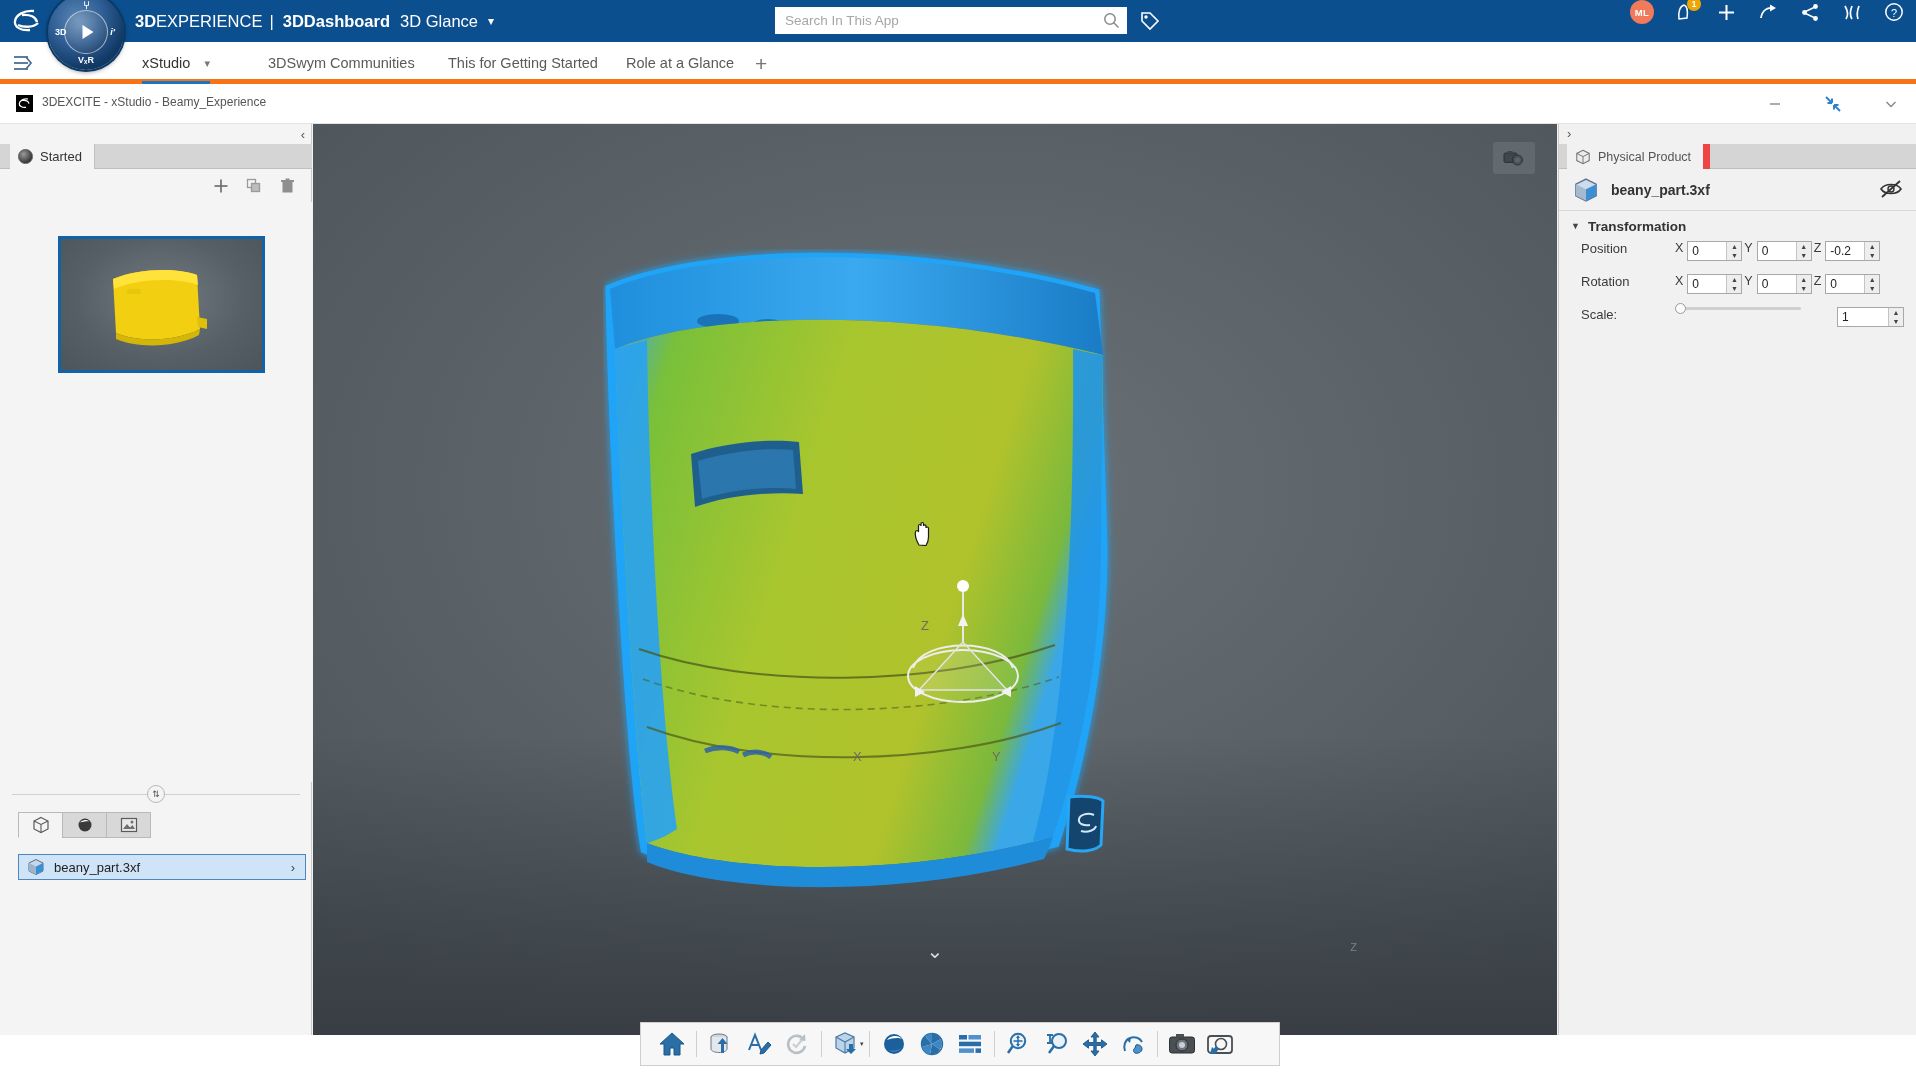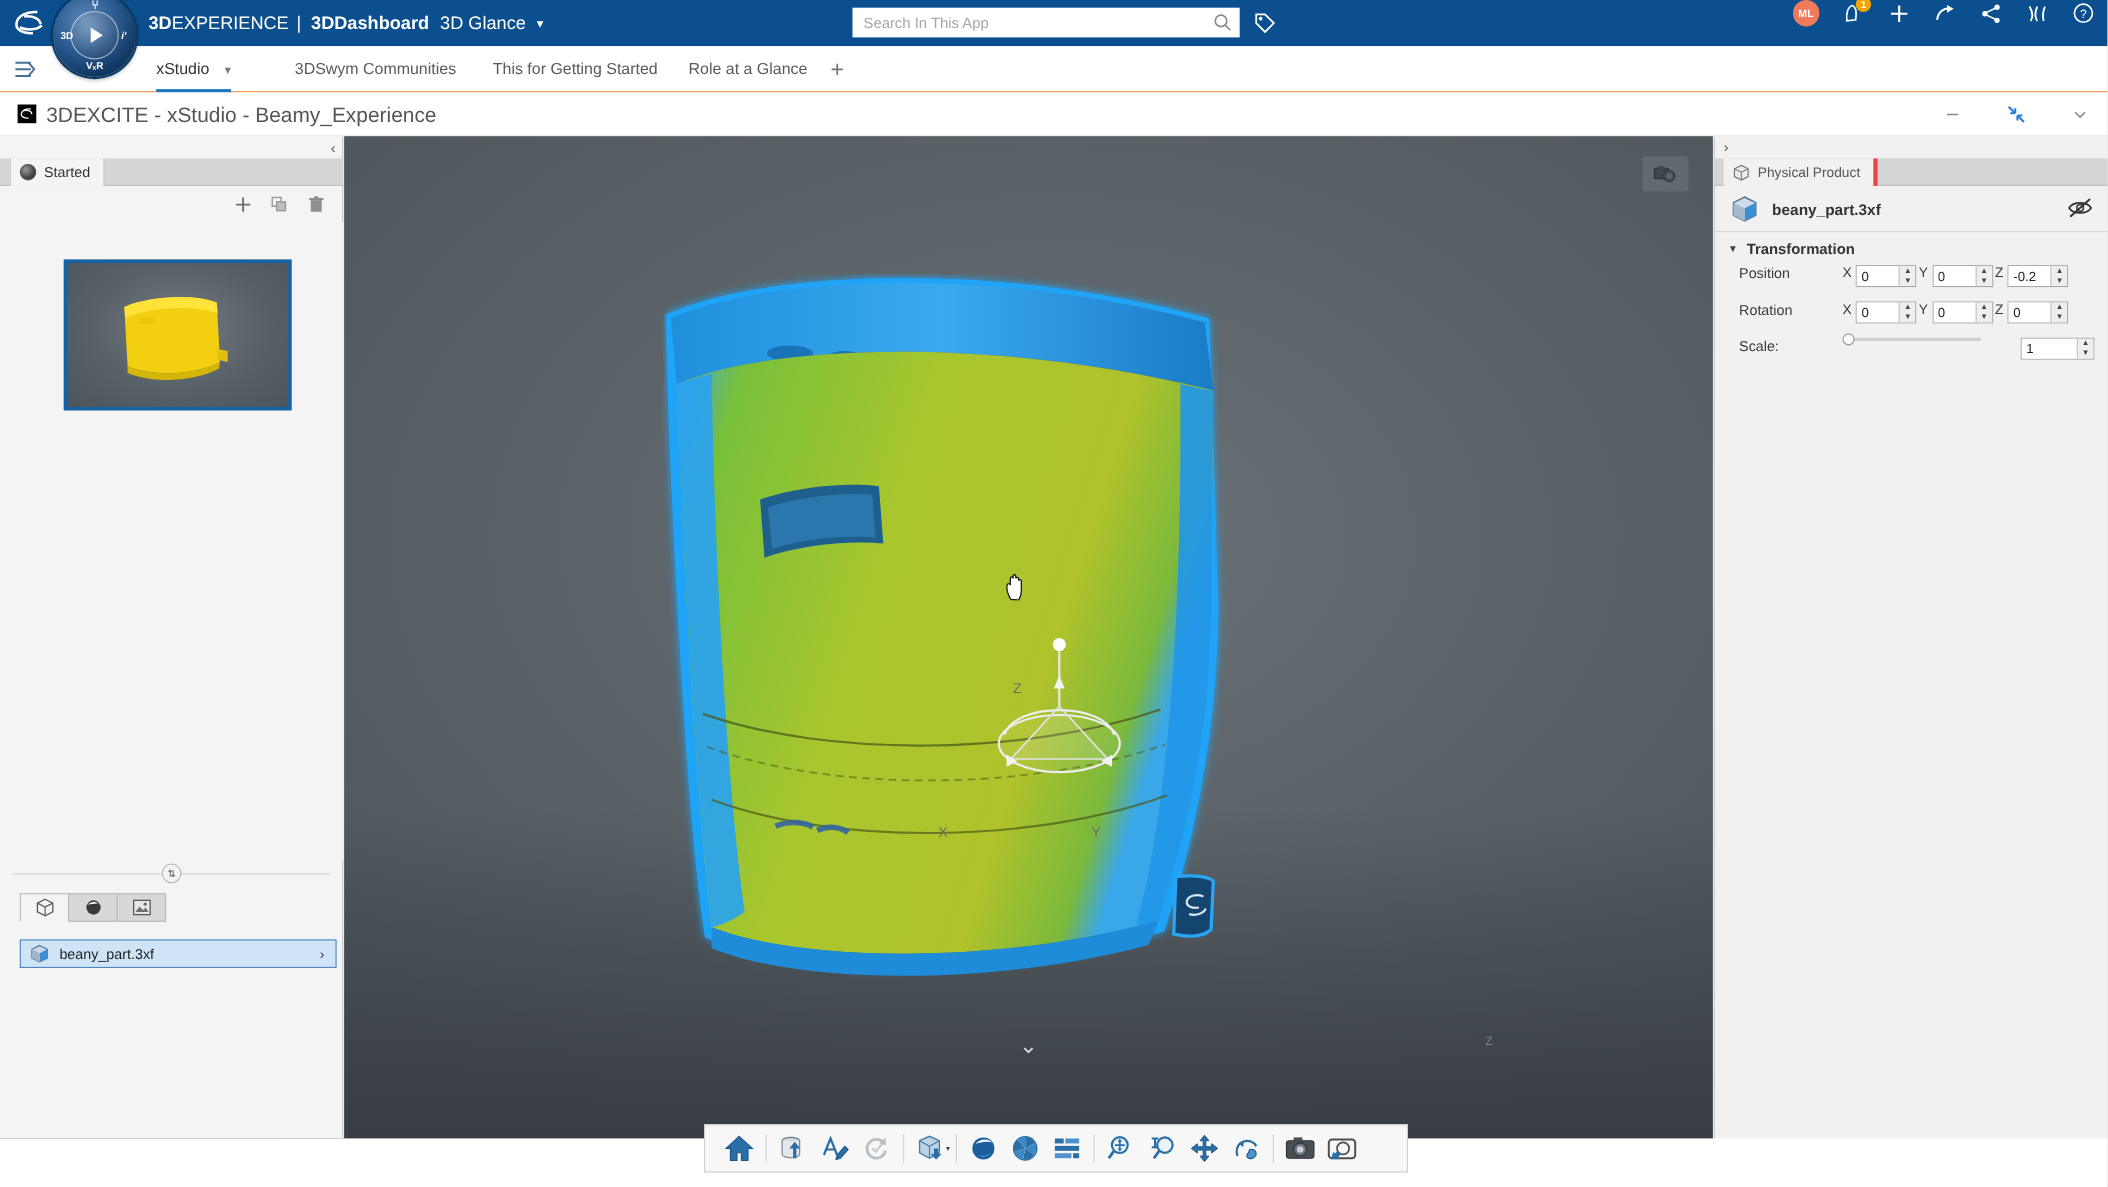--- a/index.html
+++ b/index.html
@@ -73,37 +73,37 @@
             justify-content: center; font-weight: bold; letter-spacing: .3px; }
   .tr-ico { position: relative; width: 24px; height: 24px; display: flex;
             align-items: center; justify-content: center; color: #fff; }
   .badge { position: absolute; right: -5px; top: -3px; background: #f0a500;
            color: #fff; font-size: 9px; font-weight: bold; border-radius: 50%;
            width: 14px; height: 14px; display: flex; align-items: center;
            justify-content: center; }
 
   
   .tabbar { position: absolute; left: 0; top: 42px; width: 1916px; height: 42px;
-            background: #ffffff; border-bottom: 1px solid #f97316; }
+            background: #ffffff; border-bottom: 5px solid #f97316; }
   .hamburger { position: absolute; left: 10px; top: 9px; width: 26px; height: 24px;
                display: flex; align-items: center; justify-content: center; }
   .tab { position: absolute; top: 0; height: 42px; display: flex; align-items: center;
          color: #5a5a5a; font-size: 14.5px; white-space: nowrap; }
   .tab.active { color: #333; }
   .tab.active::after { content: ""; position: absolute; left: 0; right: 0; bottom: 0;
                        height: 3px; background: #1a77c4; }
   .tab .tcaret { margin-left: 14px; font-size: 11px; color: #777; }
   .tab-plus { position: absolute; top: 10px; font-size: 21px; color: #777; font-weight: 300; }
 
   
   .apptitle { position: absolute; left: 0; top: 84px; width: 1916px; height: 40px;
               background: #ffffff; border-bottom: 1px solid #e3e3e3; }
   .apptitle .ic { position: absolute; left: 16px; top: 11px; width: 17px; height: 17px;
                   background: #000; display:flex; align-items:center; justify-content:center; }
-  .apptitle .txt { position: absolute; left: 42px; top: 11px; font-size: 19px; color: #555; }
+  .apptitle .txt { position: absolute; left: 42px; top: 11px; font-size: 12px; color: #555; }
   .win-btns { position: absolute; right: 14px; top: 0; height: 40px; display: flex;
               align-items: center; gap: 36px; }
   .win-btn { width: 22px; height: 22px; display: flex; align-items: center;
              justify-content: center; color: #777; }
 
   
   .main { position: absolute; left: 0; top: 124px; width: 1916px; height: 911px;
           background: #f2f2f2; }
 
   
@@ -172,21 +172,21 @@
   .cursor-hand { position: absolute; left: 600px; top: 396px; width: 20px; height: 26px; }
 
   
   .rightpanel { position: absolute; left: 1558px; top: 0; width: 358px; height: 911px;
                 background: #f1f1f1; border-left: 1px solid #c9c9c9; }
   .rp-expand { position: absolute; left: 8px; top: 2px; font-size: 13px; color: #555; }
   .rp-tabrow { position: absolute; left: 0; top: 20px; width: 358px; height: 25px;
                background: #d5d5d5; border-bottom: 1px solid #bfbfbf; }
   .rp-tab { position: absolute; left: 8px; top: 0; height: 25px; padding: 0 12px 0 8px;
             background: #f1f1f1; display: flex; align-items: center; gap: 7px;
-            font-size: 12.5px; color: #555; border-right: 4px solid #ef4444; }
+            font-size: 12.5px; color: #555; border-right: 7px solid #ef4444; }
   .rp-header { position: absolute; left: 0; top: 45px; width: 358px; height: 42px;
                display: flex; align-items: center; padding: 0 14px;
                border-bottom: 1px solid #d8d8d8; }
   .rp-header .nm { margin-left: 12px; font-size: 14px; font-weight: bold; color: #333; }
   .rp-header .eye { position: absolute; right: 16px; top: 10px; width: 22px; height: 22px; }
 
   .rp-section { position: absolute; left: 0; top: 87px; width: 358px; }
   .rp-sec-title { display: flex; align-items: center; height: 30px; padding-left: 12px;
                   font-size: 13.5px; font-weight: bold; color: #333; }
   .rp-sec-title .tri { margin-right: 8px; font-size: 9px; color: #444; }

